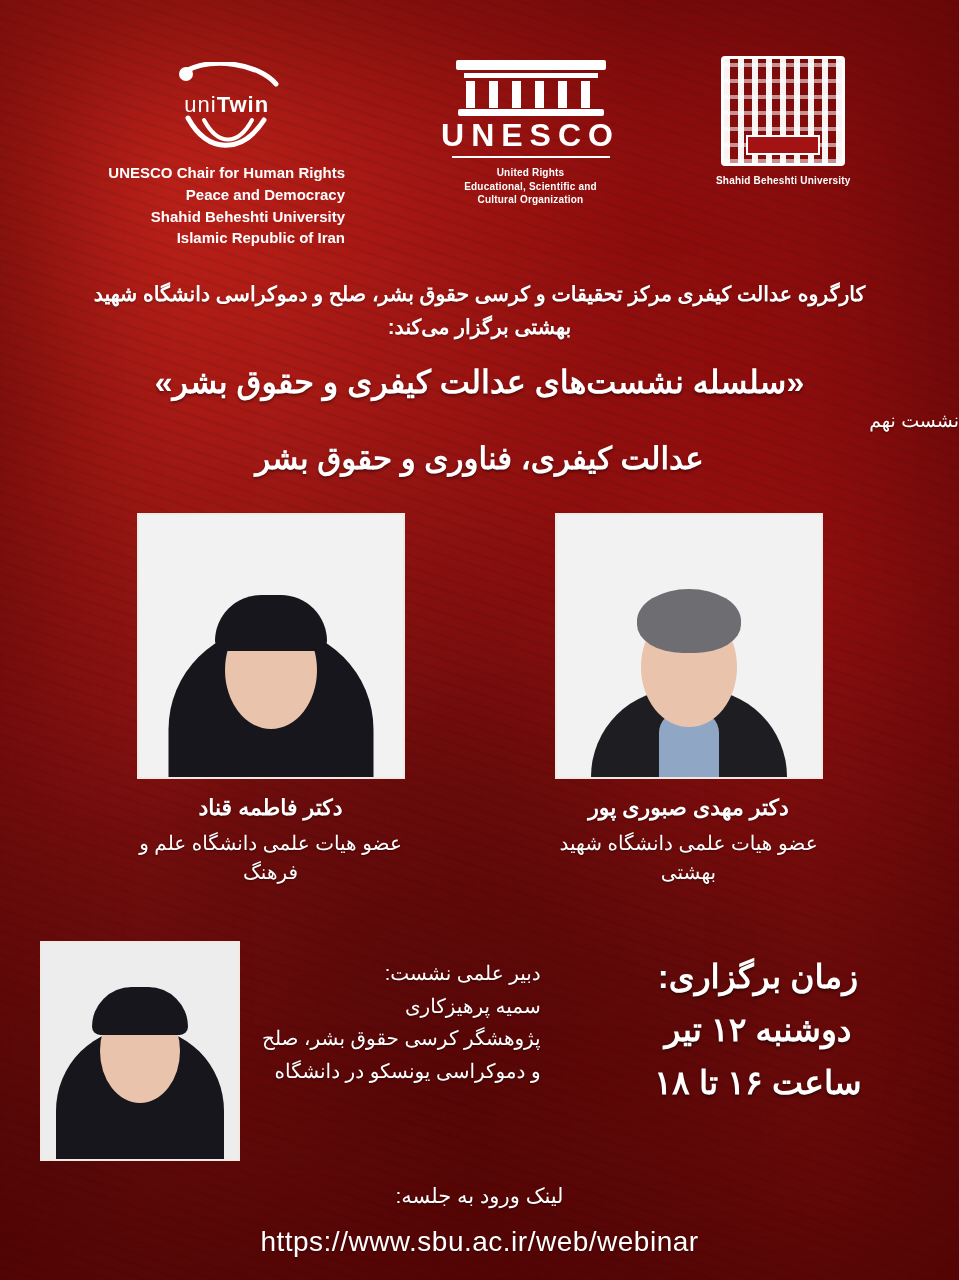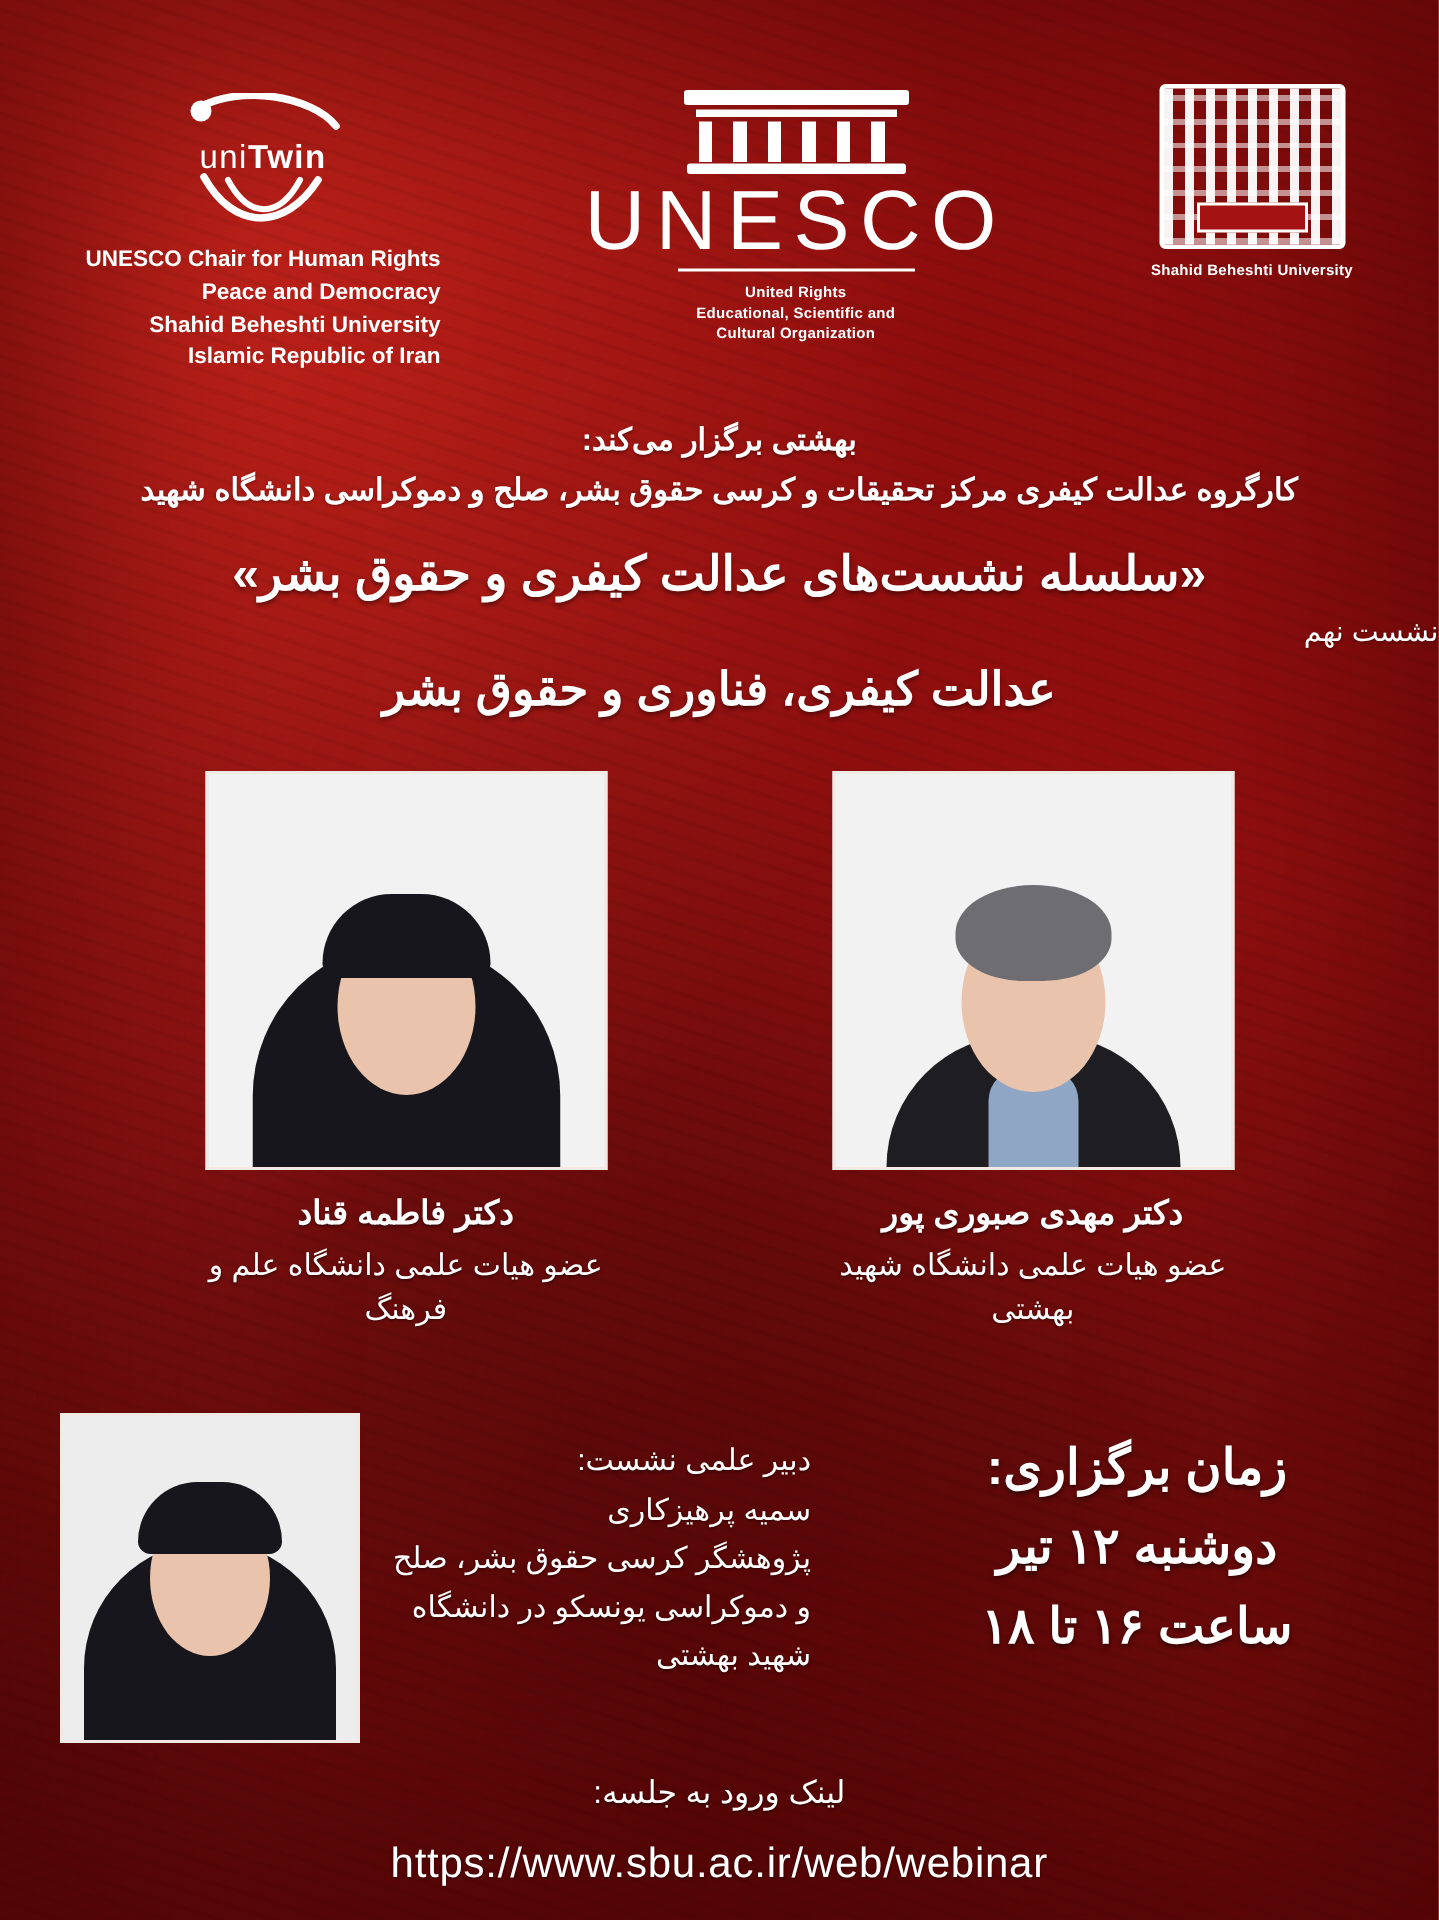--- a/index.html
+++ b/index.html
@@ -116,22 +116,22 @@
     background: repeating-linear-gradient(90deg, #fff 0 9px, rgba(0,0,0,0) 9px 23px);
   }
   .unesco-temple .base {
     position: absolute;
     bottom: 0; left: 2px; right: 2px;
     height: 7px;
     background: #fff;
     border-radius: 2px;
   }
   .unesco-word {
-    font-size: 56px;
-    font-weight: normal;
+    font-size: 32px;
+    font-weight: bold;
     letter-spacing: 7px;
     color: #ffffff;
     direction: ltr;
     line-height: 0.95;
     margin-bottom: 4px;
   }
   .unesco-rule {
     width: 158px;
     height: 2px;
     background: #fff;
@@ -390,22 +390,22 @@
       </div>
       <div class="unitwin-caption">UNESCO Chair for Human Rights</div>
       <div class="unitwin-caption">Peace and Democracy</div>
       <div class="unitwin-caption">Shahid Beheshti University</div>
       <div class="unitwin-caption">Islamic Republic of Iran</div>
     </div>
 
   </div>
 
   <div class="intro">
+    <div>کارگروه عدالت کیفری مرکز تحقیقات و کرسی حقوق بشر، صلح و دموکراسی دانشگاه شهید</div>
     <div>بهشتی برگزار می‌کند:</div>
-    <div>کارگروه عدالت کیفری مرکز تحقیقات و کرسی حقوق بشر، صلح و دموکراسی دانشگاه شهید</div>
   </div>
 
   <div class="series-title">«سلسله نشست‌های عدالت کیفری و حقوق بشر»</div>
   <div class="session-no">نشست نهم</div>
   <div class="session-title">عدالت کیفری، فناوری و حقوق بشر</div>
 
   <div class="speakers">
 
     <div class="speaker">
       <div class="photo">
@@ -439,21 +439,20 @@
       <div>دوشنبه ۱۲ تیر</div>
       <div>ساعت ۱۶ تا ۱۸</div>
     </div>
 
     <div class="moderator">
       <div class="moderator-text">
         <div>دبیر علمی نشست:</div>
         <div>سمیه پرهیزکاری</div>
         <div>پژوهشگر کرسی حقوق بشر، صلح</div>
         <div>و دموکراسی یونسکو در دانشگاه</div>
-        <div>شهید بهشتی</div>
       </div>
       <div class="photo-small">
         <div class="p-bg" style="background:#ededed;"></div>
         <div class="p-scarf" style="width:168px;height:132px;border-radius:86px 86px 0 0;"></div>
         <div class="p-face-oval" style="top:56px;width:80px;height:104px;"></div>
         <div class="p-hair" style="top:44px;width:96px;height:48px;background:#16161c;border-radius:48px 48px 10px 10px;"></div>
       </div>
     </div>
 
   </div>

